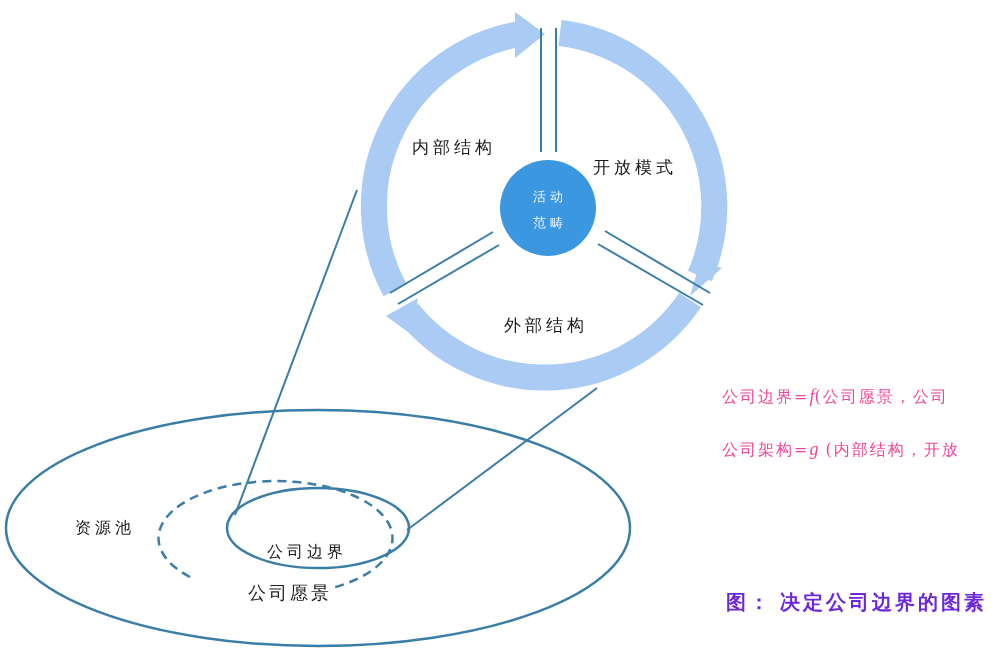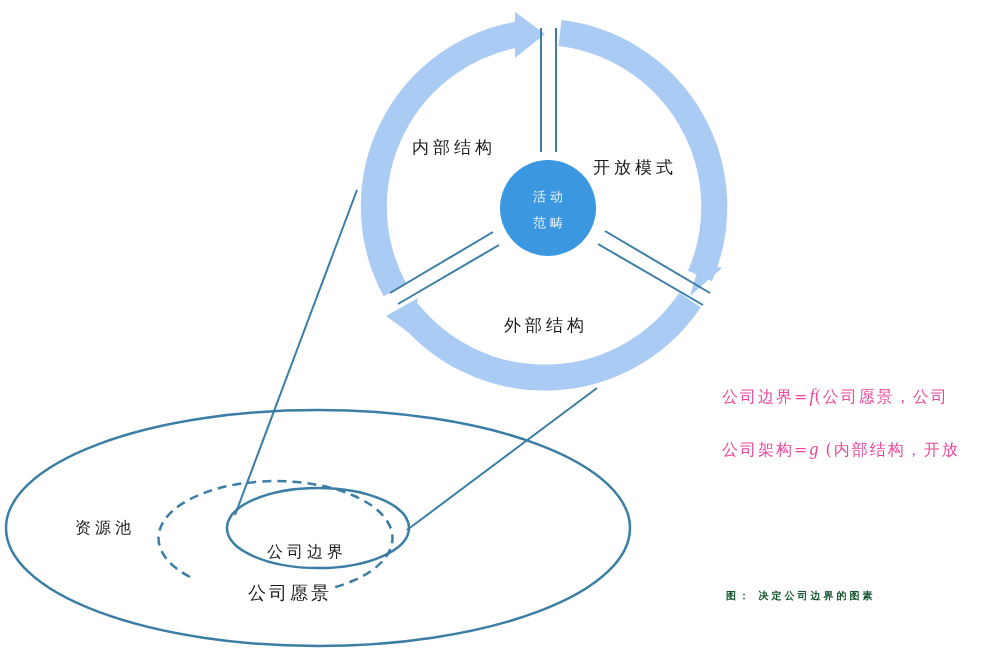--- a/index.html
+++ b/index.html
@@ -3,21 +3,21 @@
 <meta charset="utf-8">
 <style>
   html, body { margin:0; padding:0; background:#ffffff; }
   body { width:1000px; height:648px; position:relative; overflow:hidden;
          font-family:"DejaVu Serif", "Liberation Serif", serif; color:#111; }
   svg#diagram { position:absolute; left:0; top:0; }
   .lbl { position:absolute; font-size:17px; letter-spacing:4px; white-space:nowrap; color:#1a1a1a; }
   .center-lbl { position:absolute; color:#eef6ff; font-size:13px; letter-spacing:4px; text-align:center; line-height:26px; }
   .formula { position:absolute; font-size:16px; letter-spacing:2px; white-space:nowrap; color:#ec4899; }
   .formula i { font-family:"Liberation Serif", serif; font-size:18px; letter-spacing:0; }
-  .caption { position:absolute; font-size:10px; font-weight:bold; letter-spacing:3px; white-space:nowrap; color:#14532d; }
+  .caption { position:absolute; font-size:20px; font-weight:bold; letter-spacing:3px; white-space:nowrap; color:#6d28d9;font-family:Liberation Serif, serif; }
 </style>
 </head>
 <body>
 
 <svg id="diagram" width="1000" height="648" viewBox="0 0 1000 648">
 
   <ellipse cx="318" cy="528" rx="312" ry="118" fill="none" stroke="#3a7ea6" stroke-width="2.5"></ellipse>
 
   <path d="M 190 577 A 117 57 0 1 1 332 588" fill="none" stroke="#3a7ea6" stroke-width="2.5" stroke-dasharray="9,6"></path>
 

